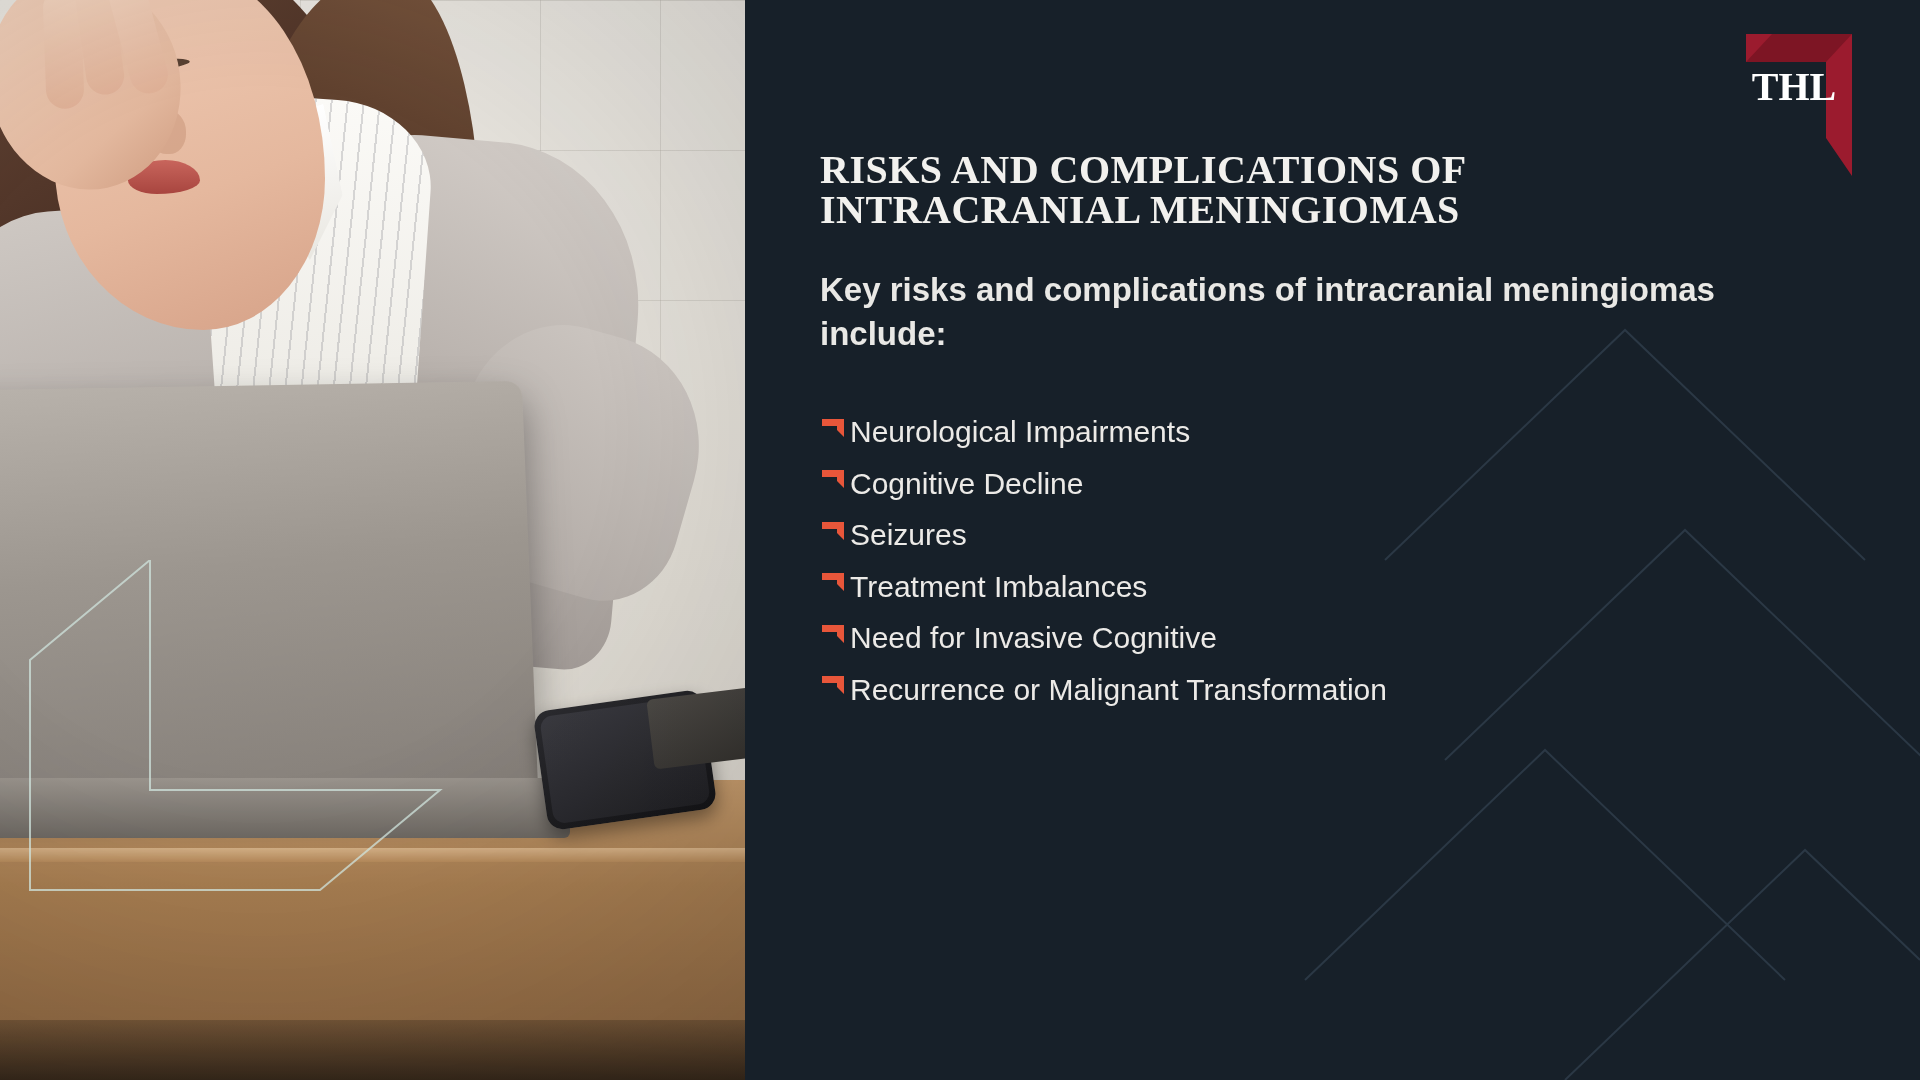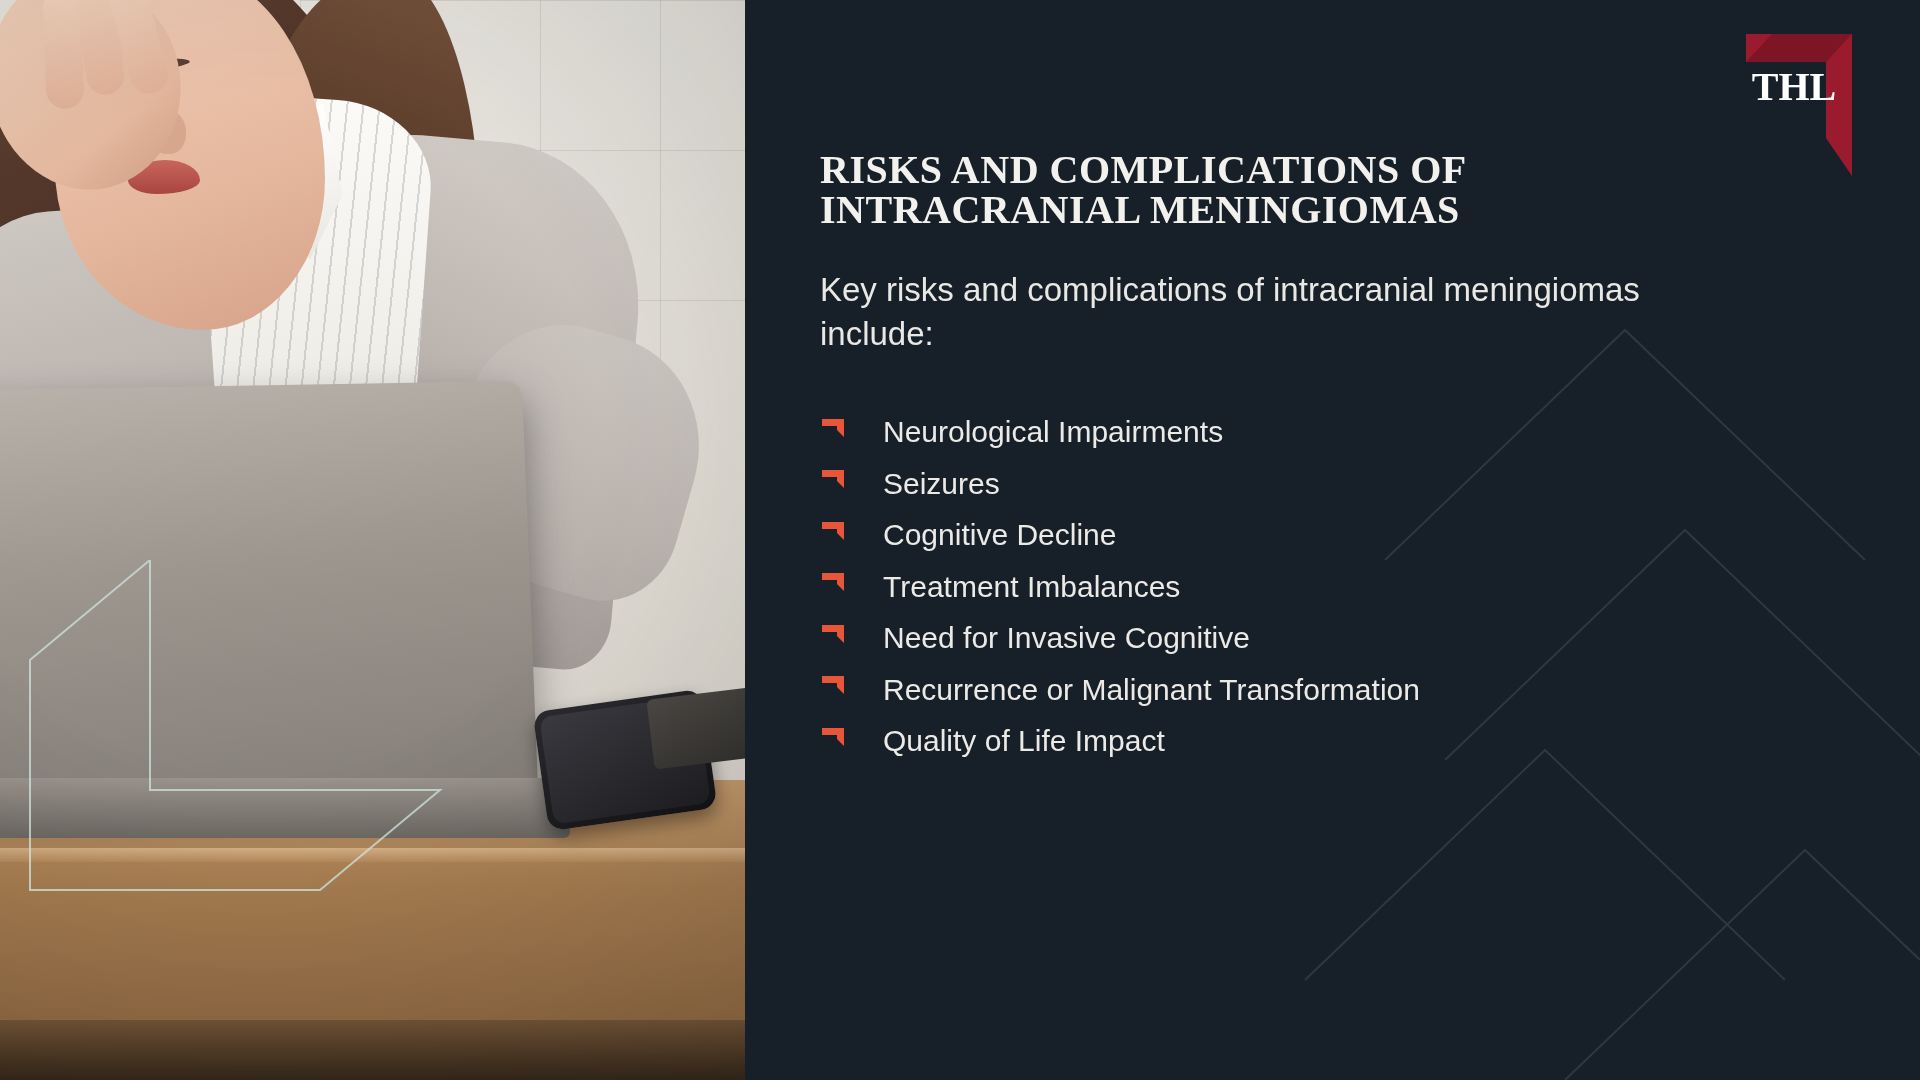--- a/index.html
+++ b/index.html
@@ -214,32 +214,32 @@
     letter-spacing: 0.5px;
     text-transform: uppercase;
     max-width: 920px;
   }
 
   .subhead {
     margin-top: 38px;
     color: #e9e8e5;
     font-size: 33px;
     line-height: 1.32;
-    font-weight: 400;
+    font-weight: 700;
     max-width: 930px;
   }
 
   .bullets {
     margin-top: 58px;
     list-style: none;
   }
   .bullet {
     display: flex;
     align-items: center;
-    gap: 37px;
+    gap: 4px;
     margin-bottom: 14px;
   }
   .bullet-icon {
     flex: 0 0 auto;
     width: 26px;
     height: 30px;
     display: block;
   }
   .bullet-icon svg { width: 100%; height: 100%; display: block; }
   .bullet-label {
@@ -337,38 +337,38 @@
           <span class="bullet-label">Neurological Impairments</span>
         </li>
 
 
         <li class="bullet">
           <span class="bullet-icon">
             <svg viewBox="0 0 26 30" xmlns="http://www.w3.org/2000/svg">
               <path d="M2 2 H24 V20 L17 13 V9 H2 Z" fill="#e8563a"></path>
             </svg>
           </span>
+          <span class="bullet-label">Cognitive Decline</span>
+        </li>
+
+        <li class="bullet">
+          <span class="bullet-icon">
+            <svg viewBox="0 0 26 30" xmlns="http://www.w3.org/2000/svg">
+              <path d="M2 2 H24 V20 L17 13 V9 H2 Z" fill="#e8563a"></path>
+            </svg>
+          </span>
           <span class="bullet-label">Seizures</span>
         </li>
 
         <li class="bullet">
           <span class="bullet-icon">
             <svg viewBox="0 0 26 30" xmlns="http://www.w3.org/2000/svg">
               <path d="M2 2 H24 V20 L17 13 V9 H2 Z" fill="#e8563a"></path>
             </svg>
           </span>
-          <span class="bullet-label">Cognitive Decline</span>
-        </li>
-
-        <li class="bullet">
-          <span class="bullet-icon">
-            <svg viewBox="0 0 26 30" xmlns="http://www.w3.org/2000/svg">
-              <path d="M2 2 H24 V20 L17 13 V9 H2 Z" fill="#e8563a"></path>
-            </svg>
-          </span>
           <span class="bullet-label">Treatment Imbalances</span>
         </li>
 
         <li class="bullet">
           <span class="bullet-icon">
             <svg viewBox="0 0 26 30" xmlns="http://www.w3.org/2000/svg">
               <path d="M2 2 H24 V20 L17 13 V9 H2 Z" fill="#e8563a"></path>
             </svg>
           </span>
           <span class="bullet-label">Need for Invasive Cognitive</span>
@@ -376,25 +376,17 @@
 
         <li class="bullet">
           <span class="bullet-icon">
             <svg viewBox="0 0 26 30" xmlns="http://www.w3.org/2000/svg">
               <path d="M2 2 H24 V20 L17 13 V9 H2 Z" fill="#e8563a"></path>
             </svg>
           </span>
           <span class="bullet-label">Recurrence or Malignant Transformation</span>
         </li>
 
-        <li class="bullet">
-          <span class="bullet-icon">
-            <svg viewBox="0 0 26 30" xmlns="http://www.w3.org/2000/svg">
-              <path d="M2 2 H24 V20 L17 13 V9 H2 Z" fill="#e8563a"></path>
-            </svg>
-          </span>
-          <span class="bullet-label">Quality of Life Impact</span>
-        </li>
 
       </ul>
     </div>
   </div>
 </div>
 
 </body></html>

